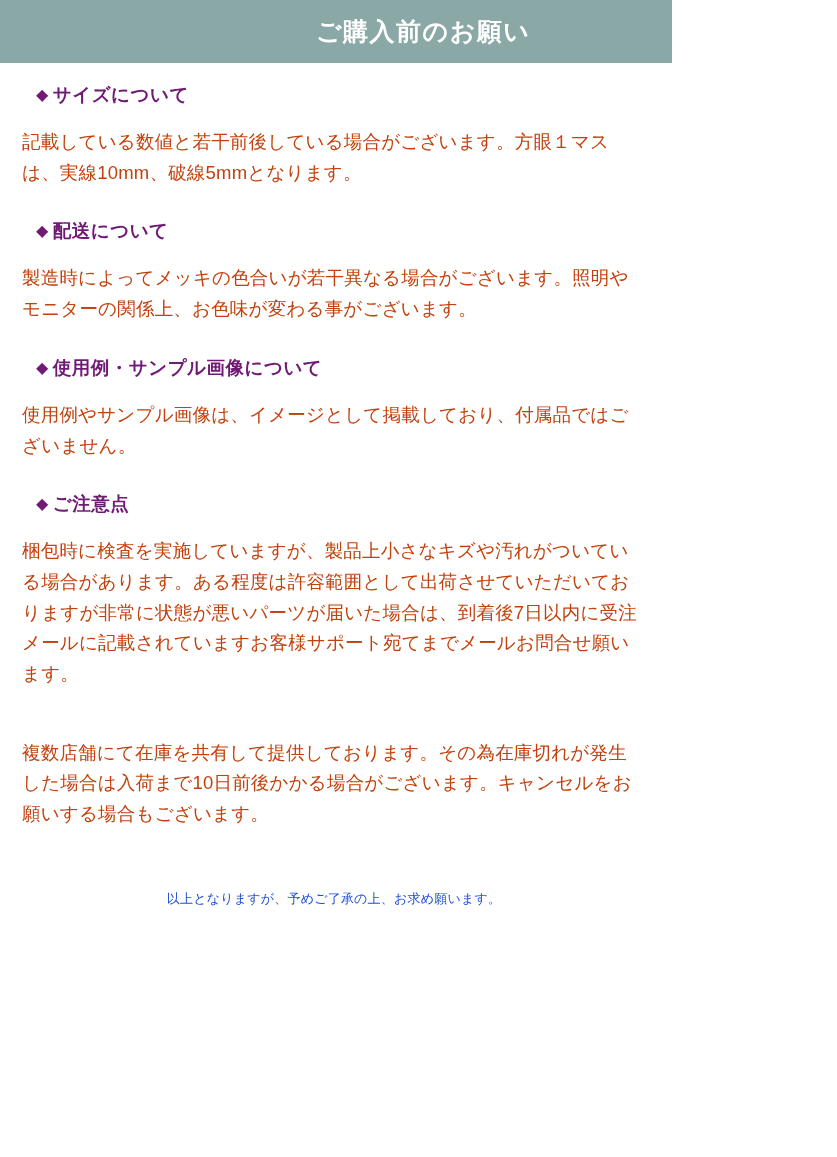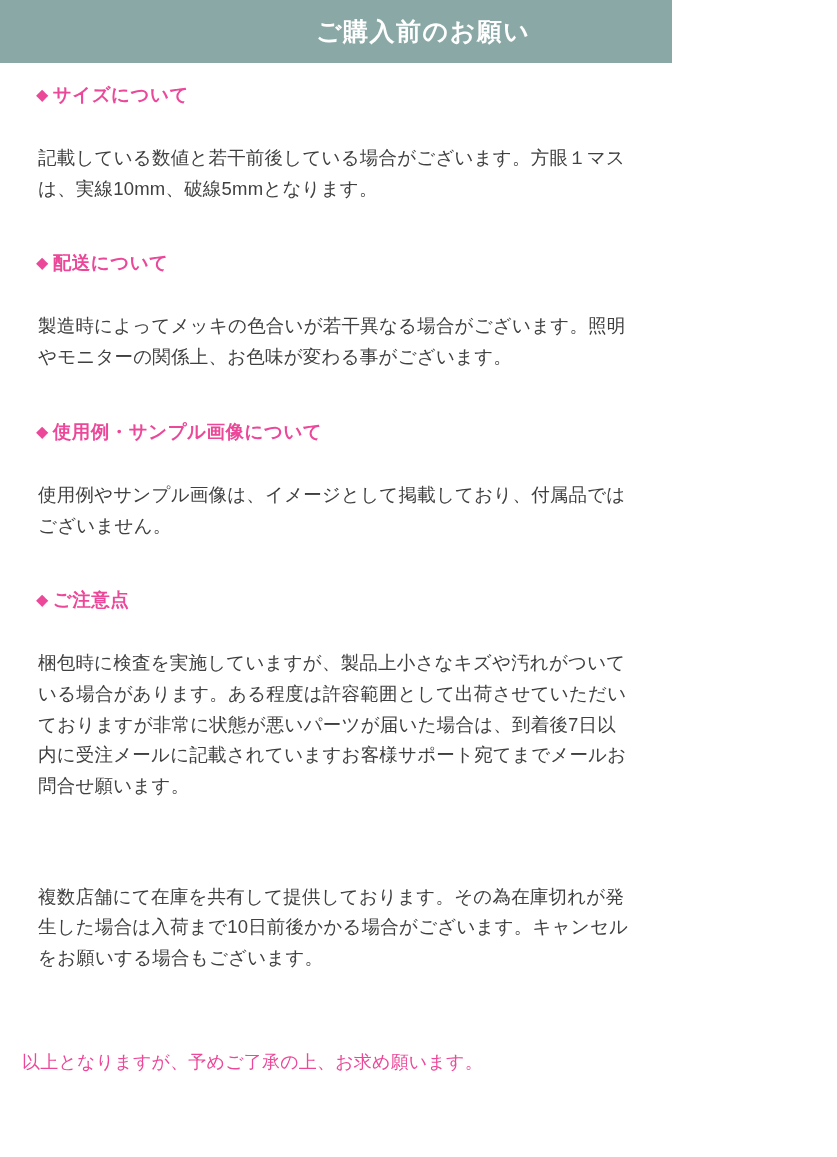--- a/index.html
+++ b/index.html
@@ -53,50 +53,51 @@
   .content {
     padding: 0 18px 0 18px;
     box-sizing: border-box;
   }
   .section {
     margin: 0;
   }
   .section-heading {
     font-size: 18.5px;
     font-weight: bold;
-    color: #ec4899;
+    color: #701a75;
     margin: 0;
     padding: 0 0 0 18px;
     letter-spacing: 0.5px;
     white-space: nowrap;
   }
   .section-heading .diamond {
     display: inline-block;
     margin-right: 4px;
     font-size: 16px;
     transform: translateY(-1px);
   }
   .section-body {
     font-size: 18.5px;
     line-height: 1.66;
-    color: #404040;
-    margin: 16px;
+    color: #c2410c;
+    margin: 0;
     padding: 0 8px 0 4px;
     letter-spacing: 0.2px;
   }
   .gap-after-heading { height: 20px; }
   .gap-after-body-1 { height: 30px; }
   .gap-after-body-2 { height: 28px; }
   .spacer-top { height: 19px; }
   .footer-note {
-    font-size: 18px;
+    font-size: 13px;
     line-height: 1.66;
-    color: #ec4899;
+    color: #1d4ed8;
     padding: 0 8px 0 4px;
     letter-spacing: 0.2px;
+    text-align: center;
   }
 </style>
 </head>
 <body>
 
 <div class="page">
 
   <div class="header-band">
     <div class="header-left-strip"></div>
     <div class="header-center">

